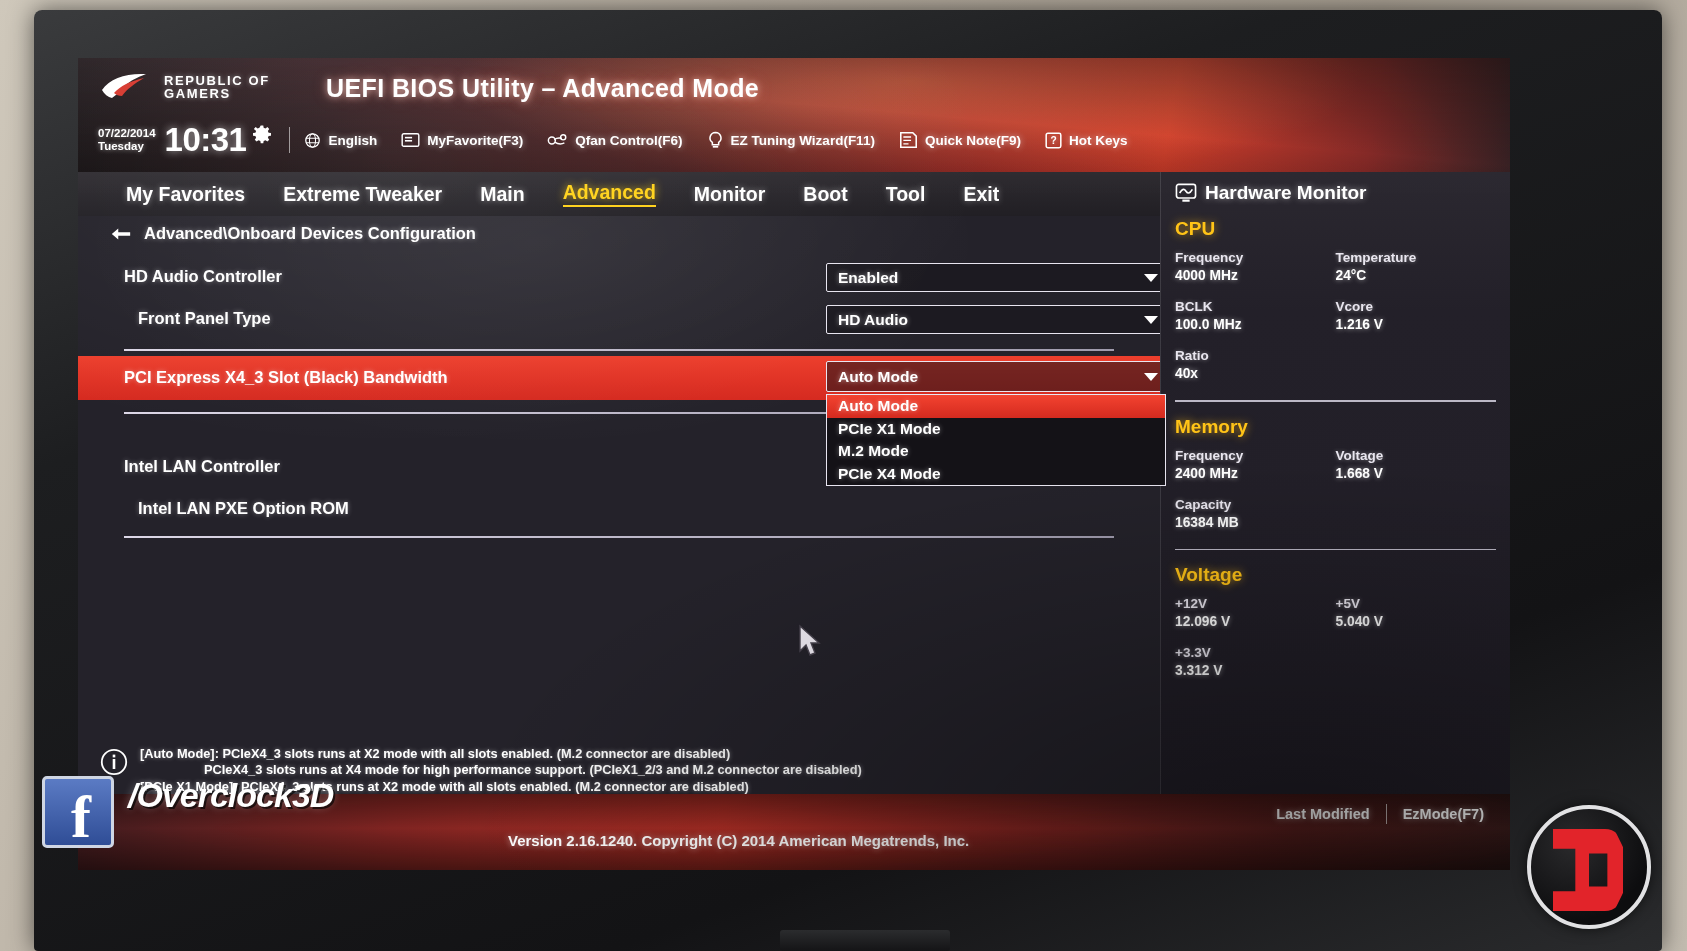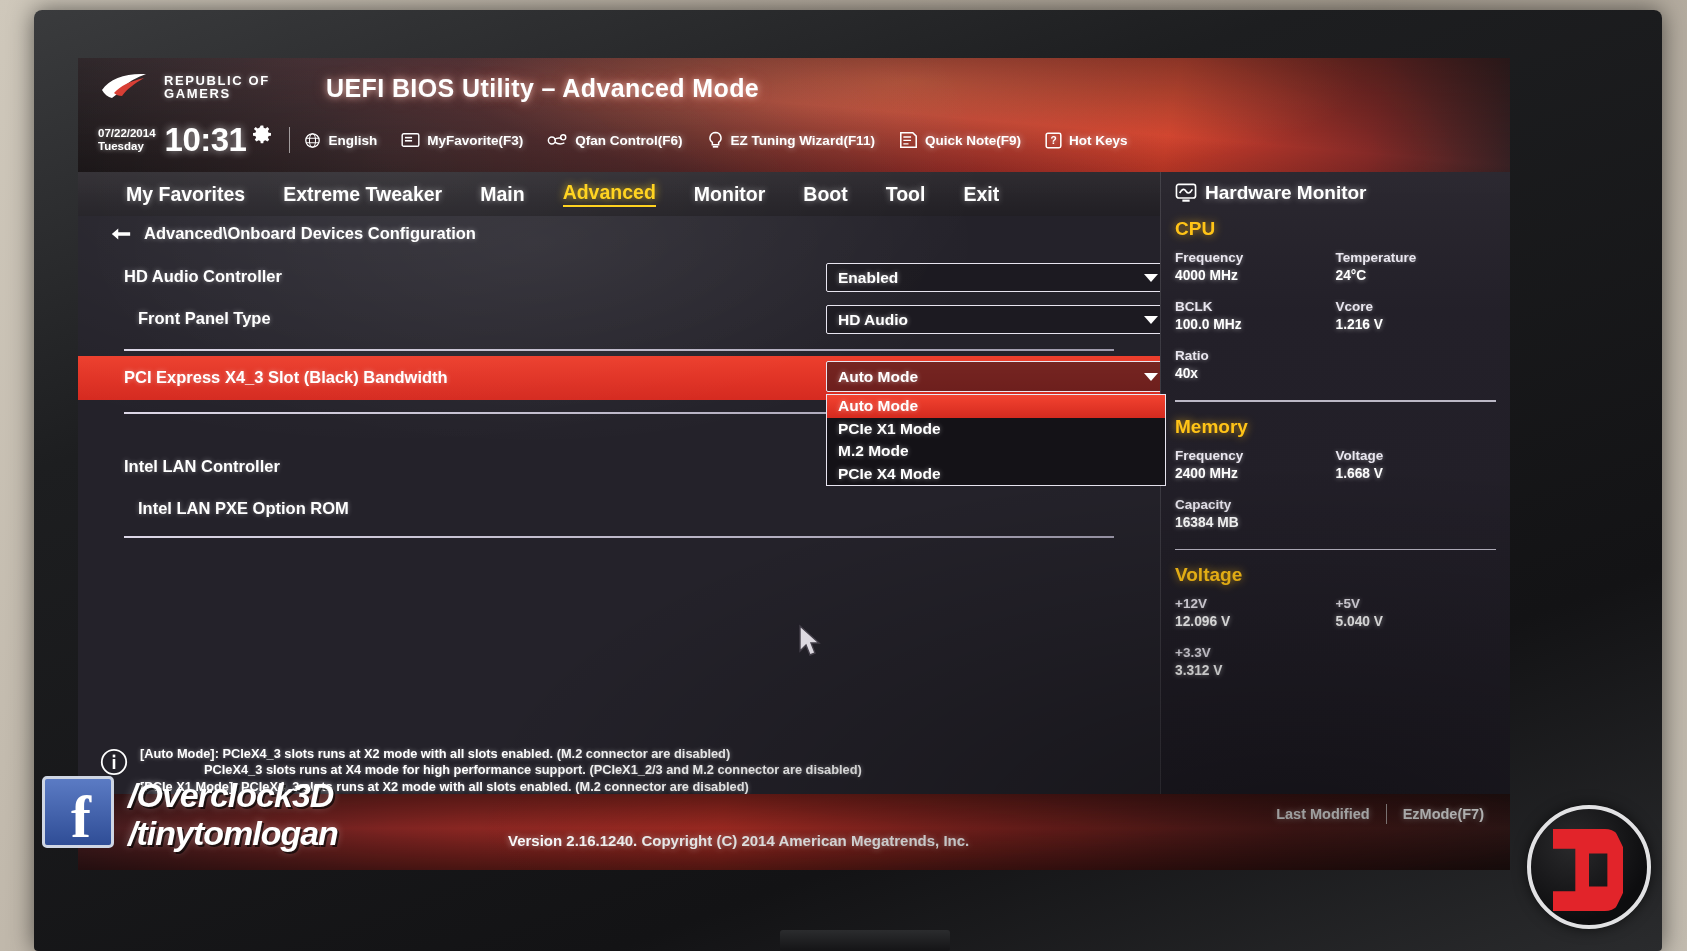--- a/index.html
+++ b/index.html
@@ -156,21 +156,21 @@
     background:
       linear-gradient(95deg, #4a1f22 0%, #8d2a27 22%, #c0352b 45%, #8d2a27 70%, #41201f 100%);
     z-index: 20;
   }
   #footbar::before { content:""; position:absolute; inset:0; background: linear-gradient(180deg, rgba(0,0,0,.45), rgba(0,0,0,.12) 45%, rgba(0,0,0,.55)); }
   #version { position: absolute; left: 430px; top: 38px; color: #fff; font-size: 15px; font-weight: bold; text-shadow: 0 0 6px rgba(255,255,255,.55); z-index: 2; }
   #footright { position: absolute; right: 26px; top: 10px; display: flex; align-items: center; gap: 16px; color: #fff; font-size: 14.5px; font-weight: bold; text-shadow: 0 0 6px rgba(255,255,255,.55); z-index: 2; }
   #footright .sep { width: 1px; height: 20px; background: rgba(255,255,255,.65); }
 
   
-  #social { position: absolute; left: 42px; top: 776px; display: flex; align-items: flex-start; gap: 14px; z-index: 70; }
+  #social { position: absolute; left: 42px; top: 776px; display: flex; align-items: flex-start; gap: 14px; z-index: 70; text-align: right; }
   #fb-icon { width: 72px; height: 72px; border-radius: 5px; border: 3px solid #cfd6e4;
              background: linear-gradient(180deg,#5b7bc4,#2f4d96); position: relative; }
   #fb-icon::after { content: "f"; position: absolute; left: 26px; top: 4px; color: #fff; font-family: "Liberation Serif", serif; font-weight: bold; font-size: 60px; }
   .social-handle { color: #fff; font-size: 34px; font-weight: bold; font-style: italic; letter-spacing: -1px;
                    text-shadow: 2px 2px 0 rgba(0,0,0,.65), 0 0 9px rgba(255,255,255,.35); line-height: 38px; }
   
   #oc3d { position: absolute; right: 36px; bottom: 22px; width: 124px; height: 124px; border-radius: 50%;
           background: radial-gradient(circle at 36% 30%, #2a2a2c, #0d0d0f 70%);
           border: 4px solid #e2e2e4; z-index: 70; box-shadow: 0 0 14px rgba(0,0,0,.6); }
   #oc3d::before { content:""; position:absolute; left: 22px; top: 20px; width: 36px; height: 82px;
@@ -442,17 +442,16 @@
         <i class="sep"></i>
         <span>EzMode(F7)</span>
       </div>
     </div>
   </div>
 
   <div id="social">
     <div id="fb-icon"></div>
     <div>
       <div class="social-handle">/Overclock3D</div>
-      <div class="social-handle">/tinytomlogan</div>
     </div>
   </div>
   <div id="oc3d"></div>
 </div>
 
 </body></html>

